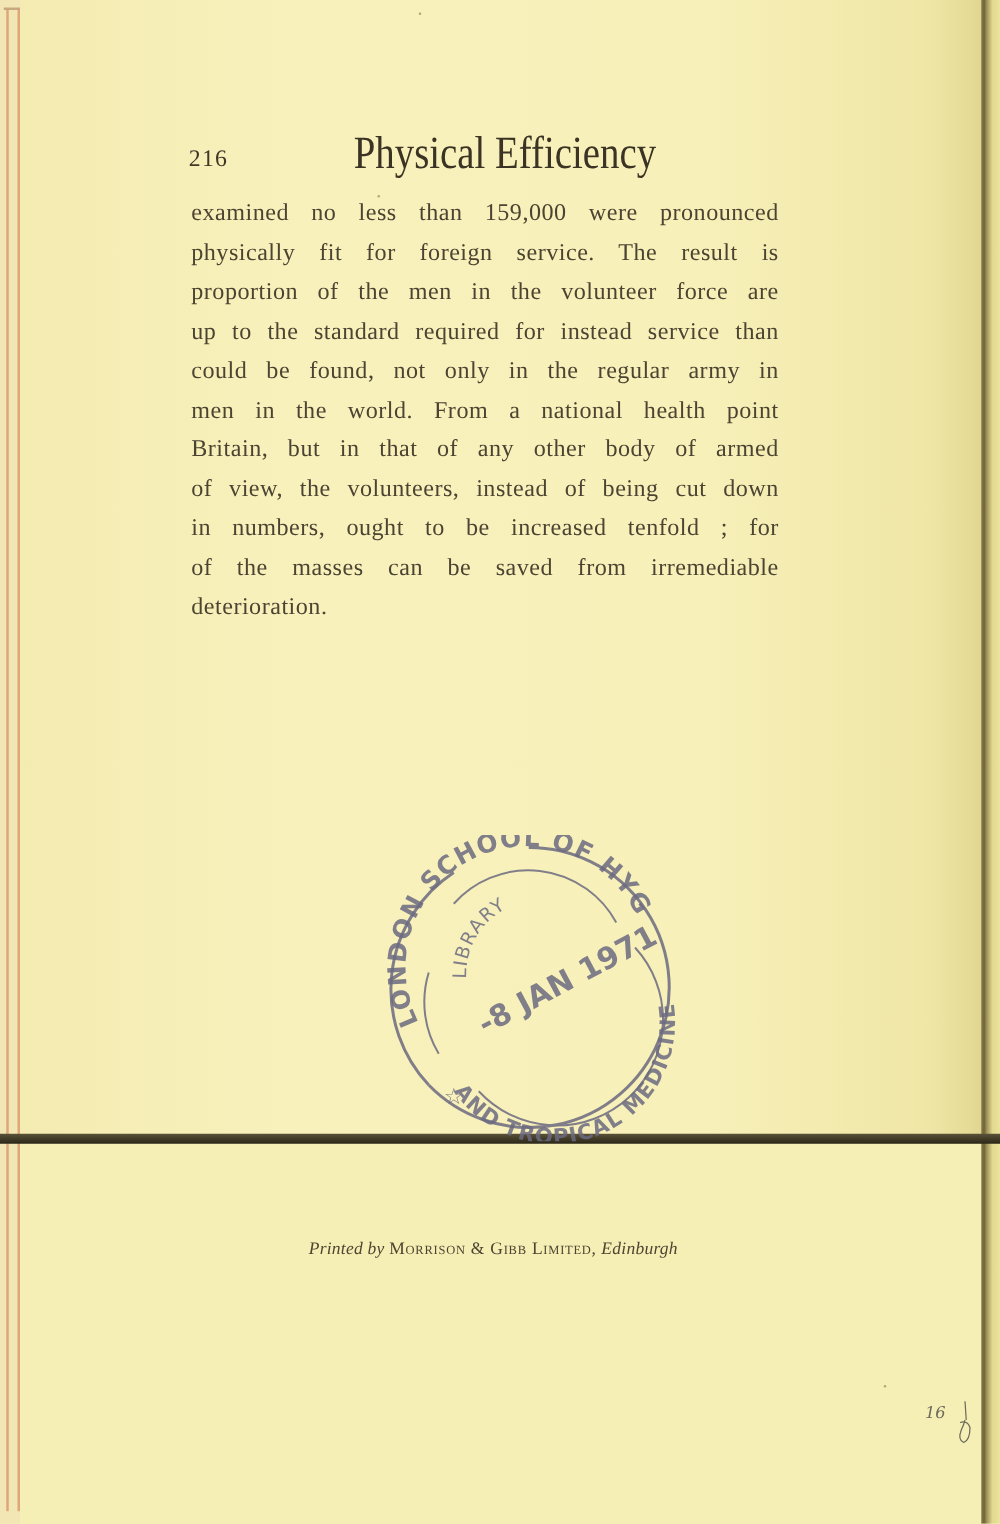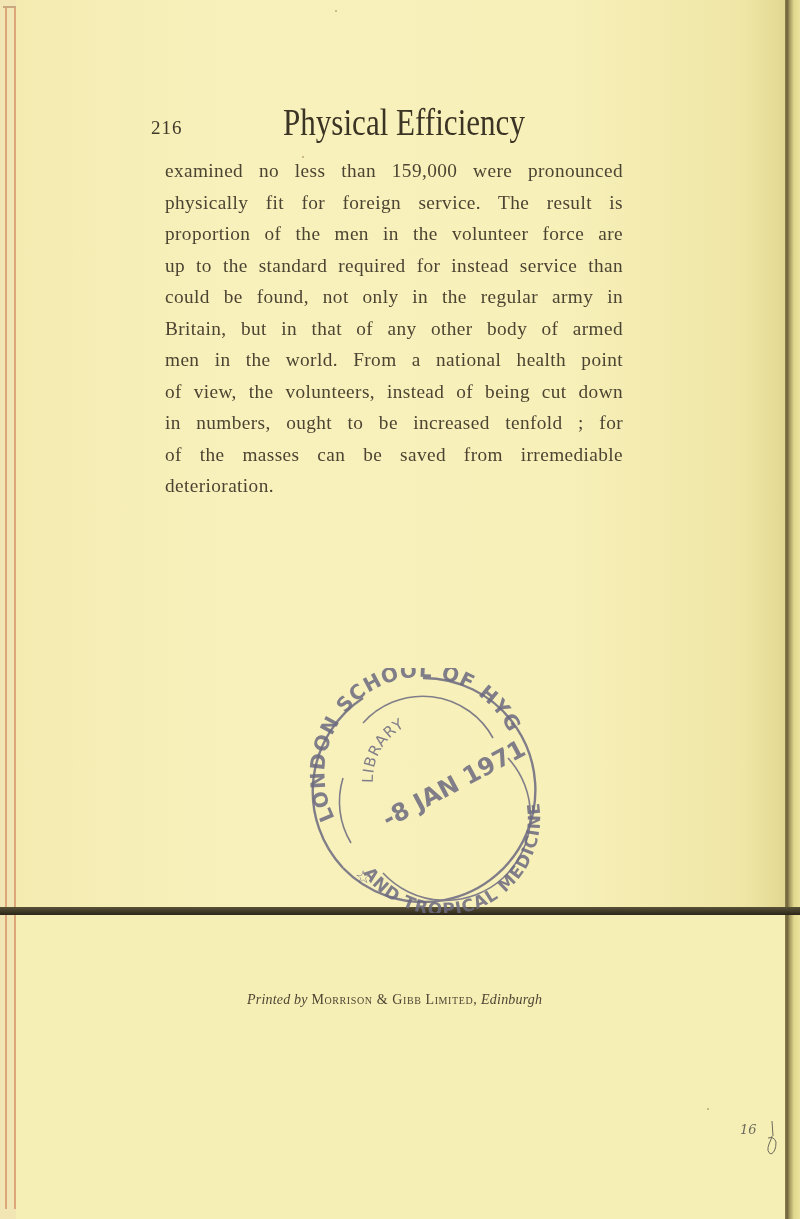--- a/index.html
+++ b/index.html
@@ -97,21 +97,20 @@
     .line {
       display: block;
       height: 31.5px;
       line-height: 31.5px;
       font-size: 19.3px;
       text-align: justify;
       text-align-last: justify;
       white-space: nowrap;
       letter-spacing: 0.4px;
       color: #4c4432;
-      margin-left: 12px;
     }
     .line.last {
       text-align-last: left;
     }
 
     
     .stamp {
       position: absolute;
       left: 303px;
       top: 668px;
@@ -163,22 +162,22 @@
     <span class="page-number">216</span>
     <span class="running-title">Physical Efficiency</span>
   </div>
 
   <div class="body-text">
     <span class="line">examined no less than 159,000 were pronounced</span>
     <span class="line">physically fit for foreign service. The result is</span>
     <span class="line">proportion of the men in the volunteer force are</span>
     <span class="line">up to the standard required for instead service than</span>
     <span class="line">could be found, not only in the regular army in</span>
+    <span class="line">men in the world. From a national health point</span>
     <span class="line">Britain, but in that of any other body of armed</span>
-    <span class="line">men in the world. From a national health point</span>
     <span class="line">of view, the volunteers, instead of being cut down</span>
     <span class="line">in numbers, ought to be increased tenfold ; for</span>
     <span class="line">of the masses can be saved from irremediable</span>
     <span class="line last">deterioration.</span>
   </div>
 
   <div class="stamp">
     <svg viewBox="0 0 245 245" xmlns="http://www.w3.org/2000/svg">
       <defs>
         <path id="arcTop" d="M 32 150 A 94 94 0 0 1 205 62"></path>

